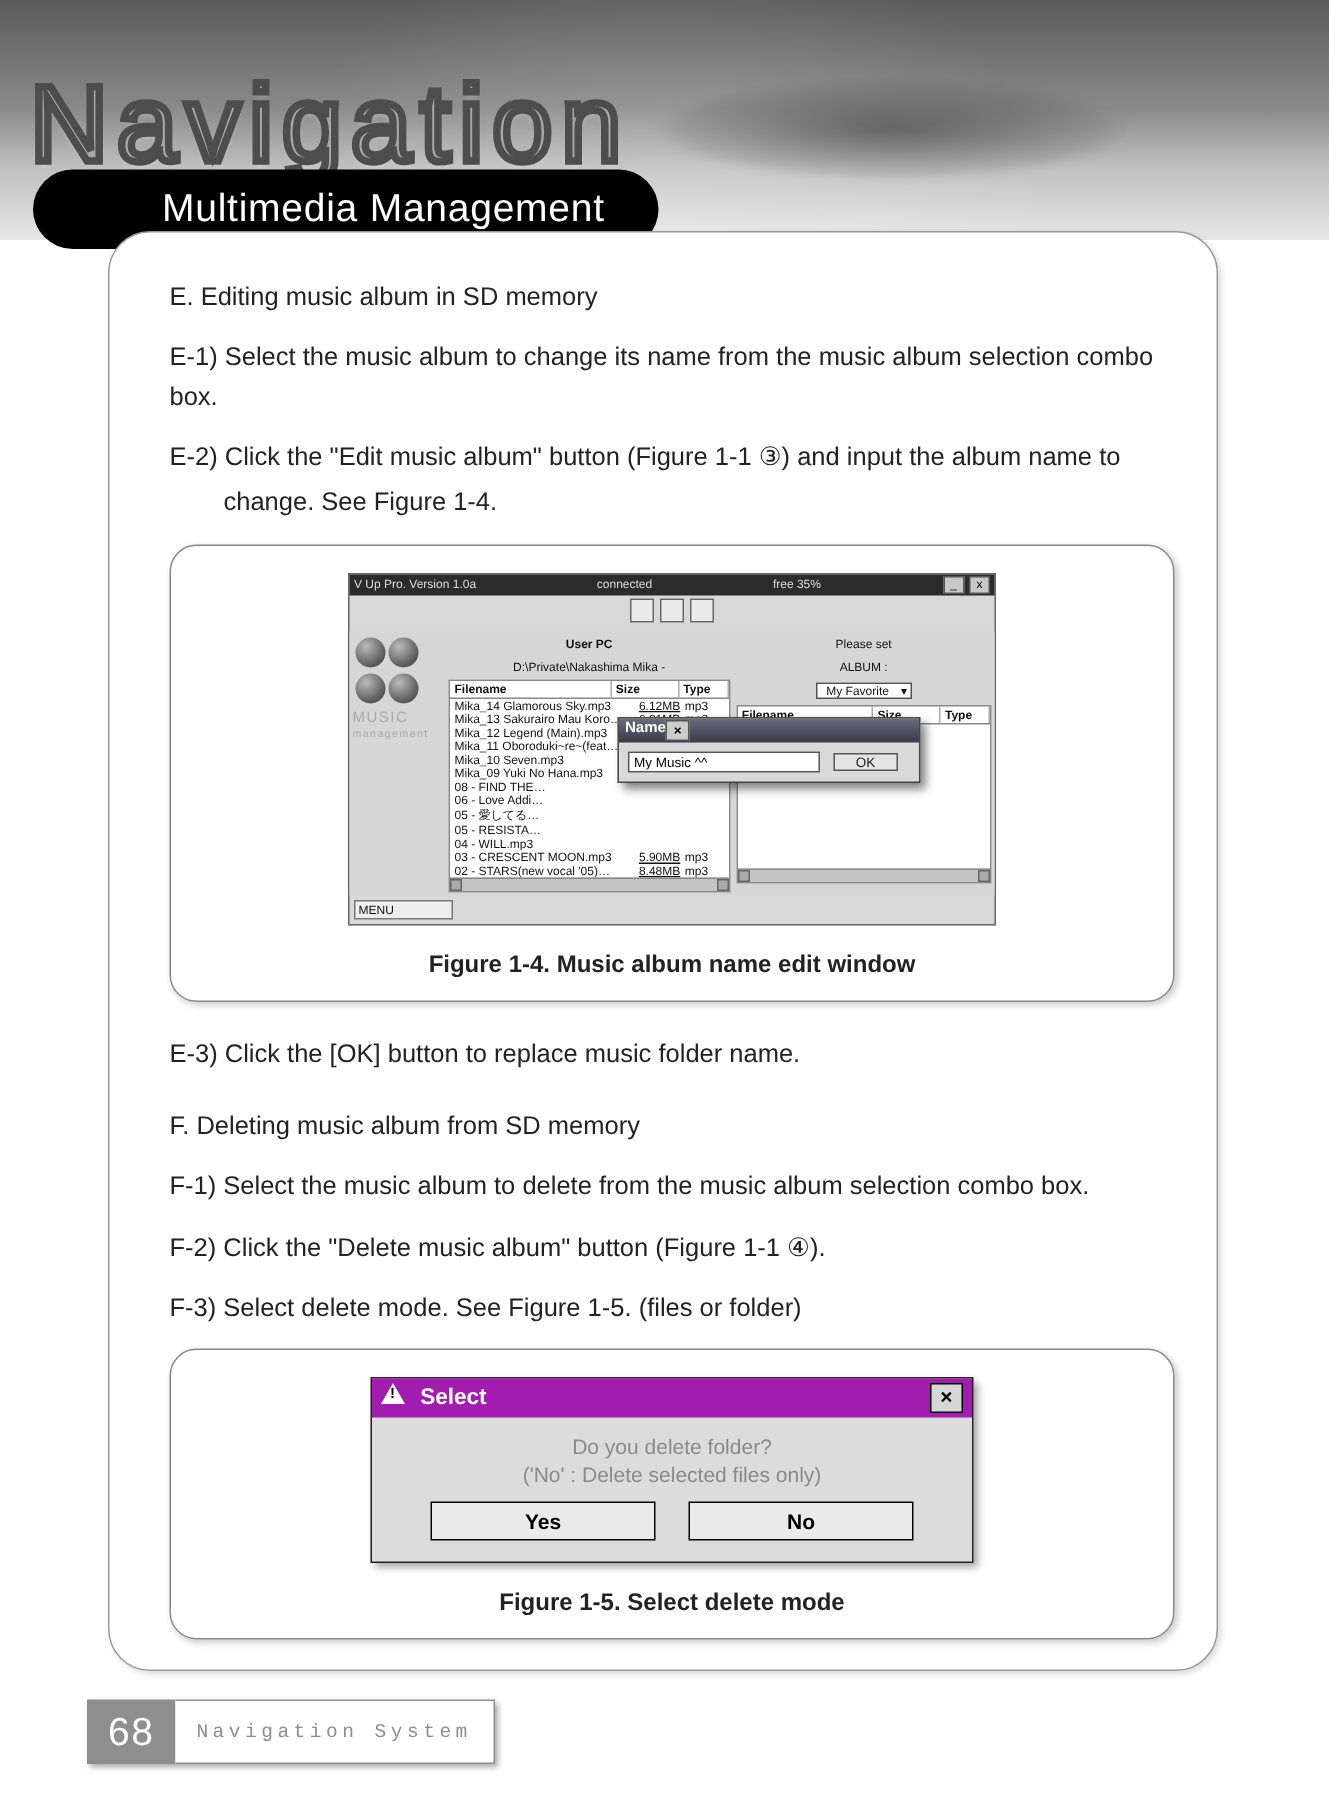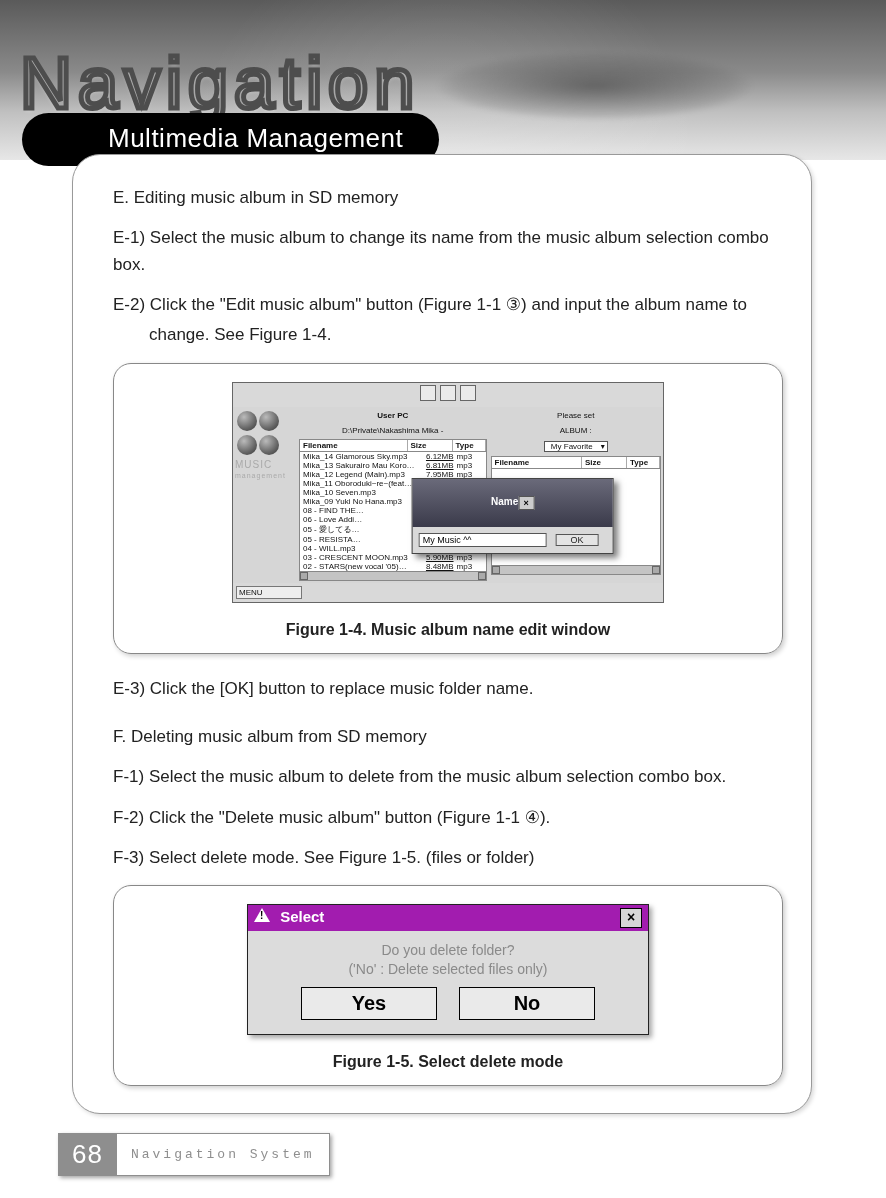--- a/index.html
+++ b/index.html
@@ -139,21 +139,21 @@
     left: 50%; transform: translateX(-18%);
     top: 96px;
     width: 200px;
     border:1px solid #444;
     box-shadow: 4px 4px 6px rgba(0,0,0,.5);
     font-size:10px;
     background:#d9d9d9;
   }
   .modal14 .mtitle{
     background:linear-gradient(#6a6a7a,#3a3a4a); color:#fff; font-weight:bold;
-    display:flex; justify-content:center; padding:17px 4px;
+    display:flex; justify-content:flex-start; padding:1px 4px;
   }
   .modal14 .mtitle .x{ width:14px;height:12px;background:#ccc;border:1px solid #555;color:#000;text-align:center;line-height:12px;font-size:9px;}
   .modal14 .mbody{ padding:6px; }
   .modal14 input{ width:120px; font-size:9px; padding:1px 3px; border:1px solid #555; background:#fff; }
   .modal14 .okbtn{ display:inline-block; margin-left:6px; border:1px solid #555; background:#e4e4e4; padding:0 14px; font-size:9px;}
 
   .fig14-wrap{ position:relative; }
 
   
   .dlg15 {
@@ -175,21 +175,21 @@
   }
   .dlg15 .titlebar .warn::after{content:"!"; position:absolute; left:-2px; top:2px; color:#000; font-size:10px; font-weight:bold;}
   .dlg15 .titlebar .x{
     width:20px;height:18px;background:#d6d6d6;border:1px solid #000;color:#000;
     text-align:center;line-height:16px;font-size:14px;font-weight:bold;
   }
   .dlg15 .body{ padding:10px 12px 14px; text-align:center; }
   .dlg15 .msg{ color:#8a8a8a; font-size:14px; line-height:1.35; }
   .dlg15 .btns{ margin-top:8px; display:flex; justify-content:center; gap:22px; }
   .dlg15 .btns button{
-    width:136px; padding:4px 0; font-size:20px; font-weight:bold;
+    width:150px; padding:4px 0; font-size:14px; font-weight:bold;
     background:#eaeaea; border:1px solid #000; cursor:pointer;
   }
 
   
   .footer {
     position:absolute; left:58px; bottom:22px;
     display:flex; align-items:stretch;
     box-shadow: 2px 2px 4px rgba(0,0,0,.35);
   }
   .footer .pg {
@@ -217,20 +217,29 @@
   <div class="body-text">
     <p class="sect-head">E. Editing music album in SD memory</p>
     <p>E-1) Select the music album to change its name from the music album selection combo box.</p>
     <p>E-2) Click the "Edit music album" button (Figure 1-1 ③) and input the album name to</p>
     <p style="margin-top:-10px;"><span class="indent">change. See Figure 1-4.</span></p>
   </div>
 
   <div class="figure-box">
     <div class="fig14-wrap">
       <div class="app14">
+        <div class="titlebar">
+          <span>V Up Pro. Version 1.0a</span>
+          <span>connected</span>
+          <span>free   35%</span>
+          <span class="right">
+            <span>_</span>
+            <span>x</span>
+          </span>
+        </div>
 
         <div class="toprow" style="justify-content:flex-end; padding-right:4px;">
           <span class="toolbar-icons">
             <span></span>
             <span></span>
             <span></span>
           </span>
         </div>
 
         <div class="main">

